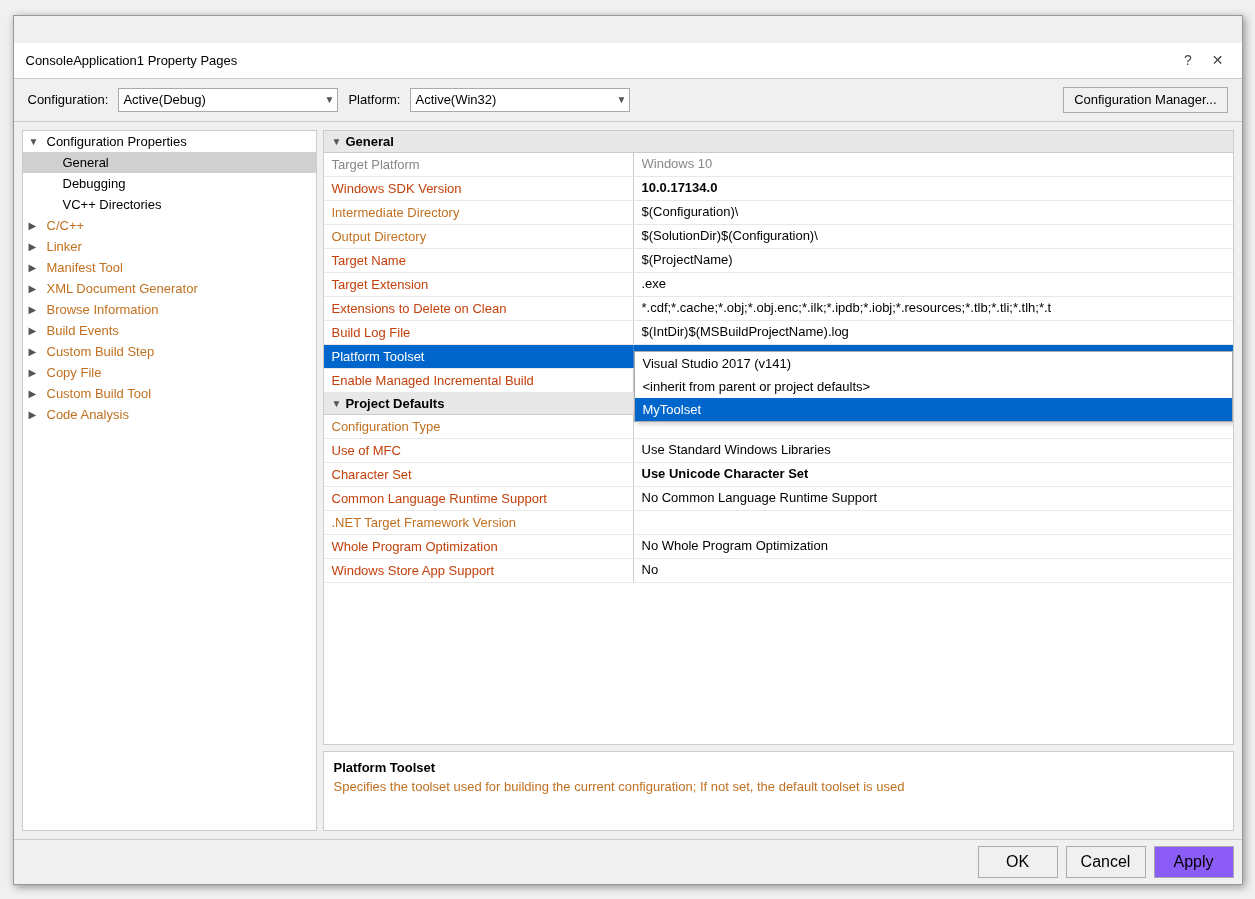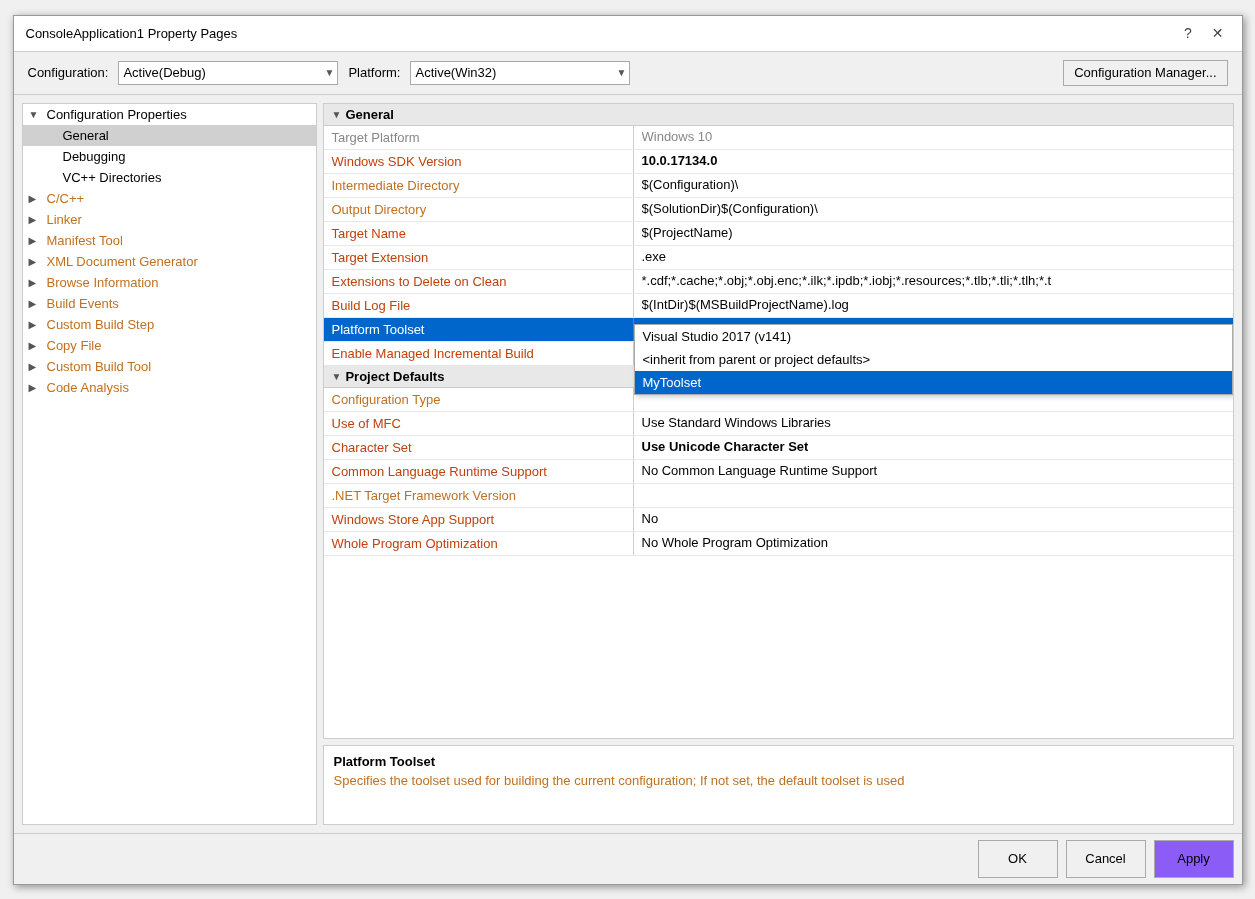--- a/index.html
+++ b/index.html
@@ -24,20 +24,21 @@
       flex-direction: column;
     }
     .title-bar {
       background: #ffffff;
       padding: 16px 12px;
       display: flex;
       align-items: center;
       justify-content: space-between;
       border-bottom: 1px solid #ccc;
       height: 36px;
+      margin-top: 27px;
     }
     .title-bar-title {
       font-size: 13px;
       color: #000;
     }
     .title-bar-controls {
       display: flex;
       gap: 8px;
       align-items: center;
     }
@@ -226,26 +227,26 @@
     }
     .button-bar {
       display: flex;
       justify-content: flex-end;
       padding: 6px 8px;
       gap: 8px;
       background: #f0f0f0;
       border-top: 1px solid #ccc;
     }
     .dialog-btn {
-      height: 38px;
+      height: 32px;
       min-width: 80px;
       padding: 0 12px;
       border: 1px solid #aaa;
       background: #f0f0f0;
-      font-size: 13px;
+      font-size: 16px;
       cursor: pointer;
     }
     .dialog-btn.apply {
       background: #8b5cf6;
     }
     .section-row {
       background: #e8e8e8;
       padding: 3px 8px;
       font-weight: bold;
       display: flex;
@@ -470,30 +471,30 @@
           </div>
 
           <div class="prop-row">
             <div class="prop-name orange">.NET Target Framework Version</div>
             <div class="prop-value">
               <span class="prop-value-text"></span>
             </div>
           </div>
 
           <div class="prop-row">
+            <div class="prop-name">Whole Program Optimization</div>
+            <div class="prop-value">
+              <span class="prop-value-text">No Whole Program Optimization</span>
+            </div>
+          </div>
+
+          <div class="prop-row">
             <div class="prop-name">Windows Store App Support</div>
             <div class="prop-value">
               <span class="prop-value-text">No</span>
-            </div>
-          </div>
-
-          <div class="prop-row">
-            <div class="prop-name">Whole Program Optimization</div>
-            <div class="prop-value">
-              <span class="prop-value-text">No Whole Program Optimization</span>
             </div>
           </div>
         </div>
 
         <div class="dropdown-overlay">
           <div class="dropdown-option">Visual Studio 2017 (v141)</div>
           <div class="dropdown-option">&lt;inherit from parent or project defaults&gt;</div>
           <div class="dropdown-option selected-option">MyToolset</div>
         </div>
       </div>

